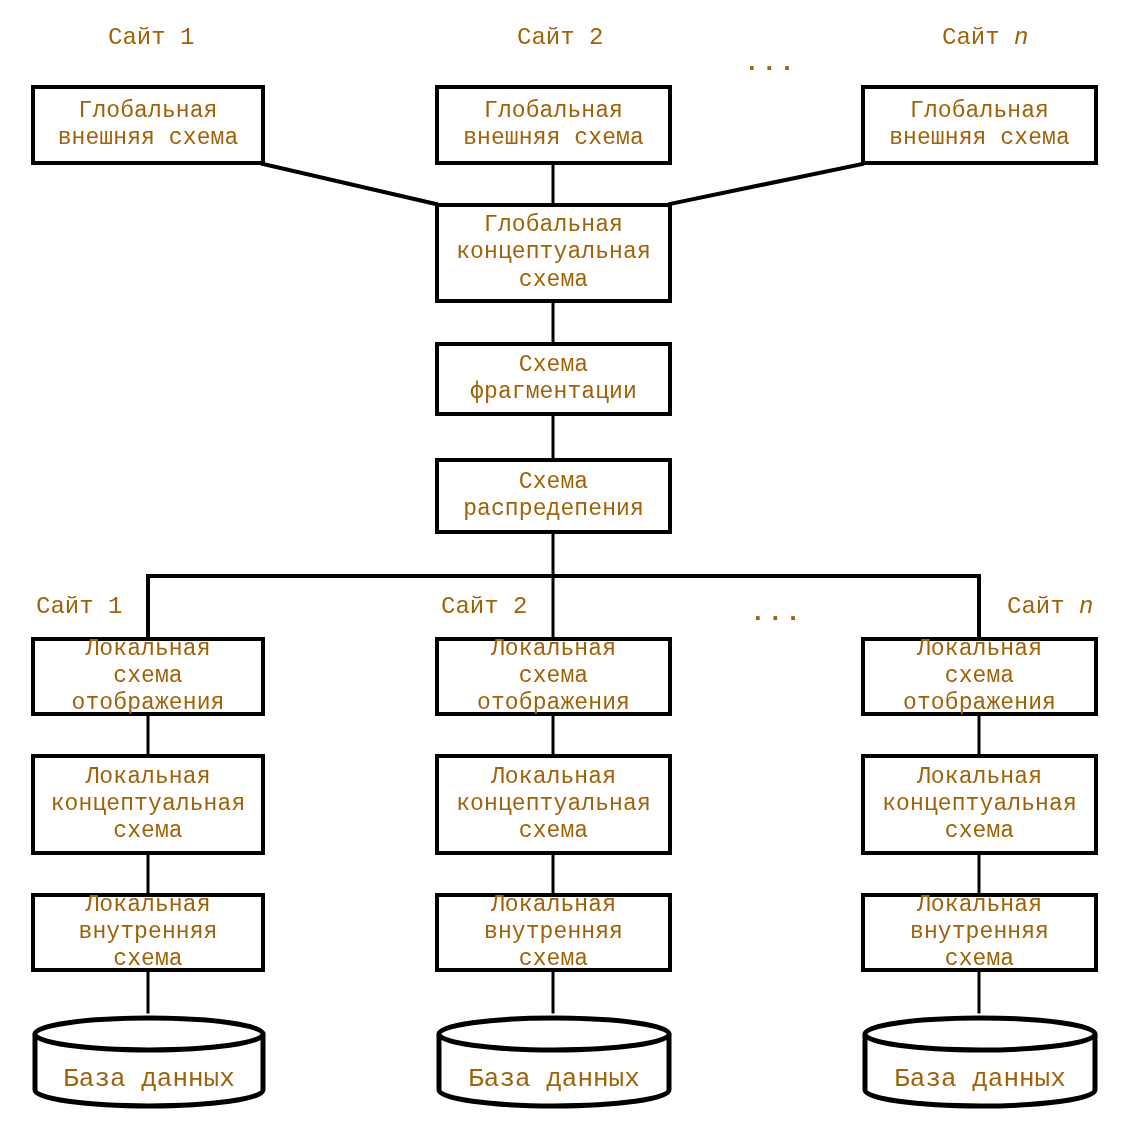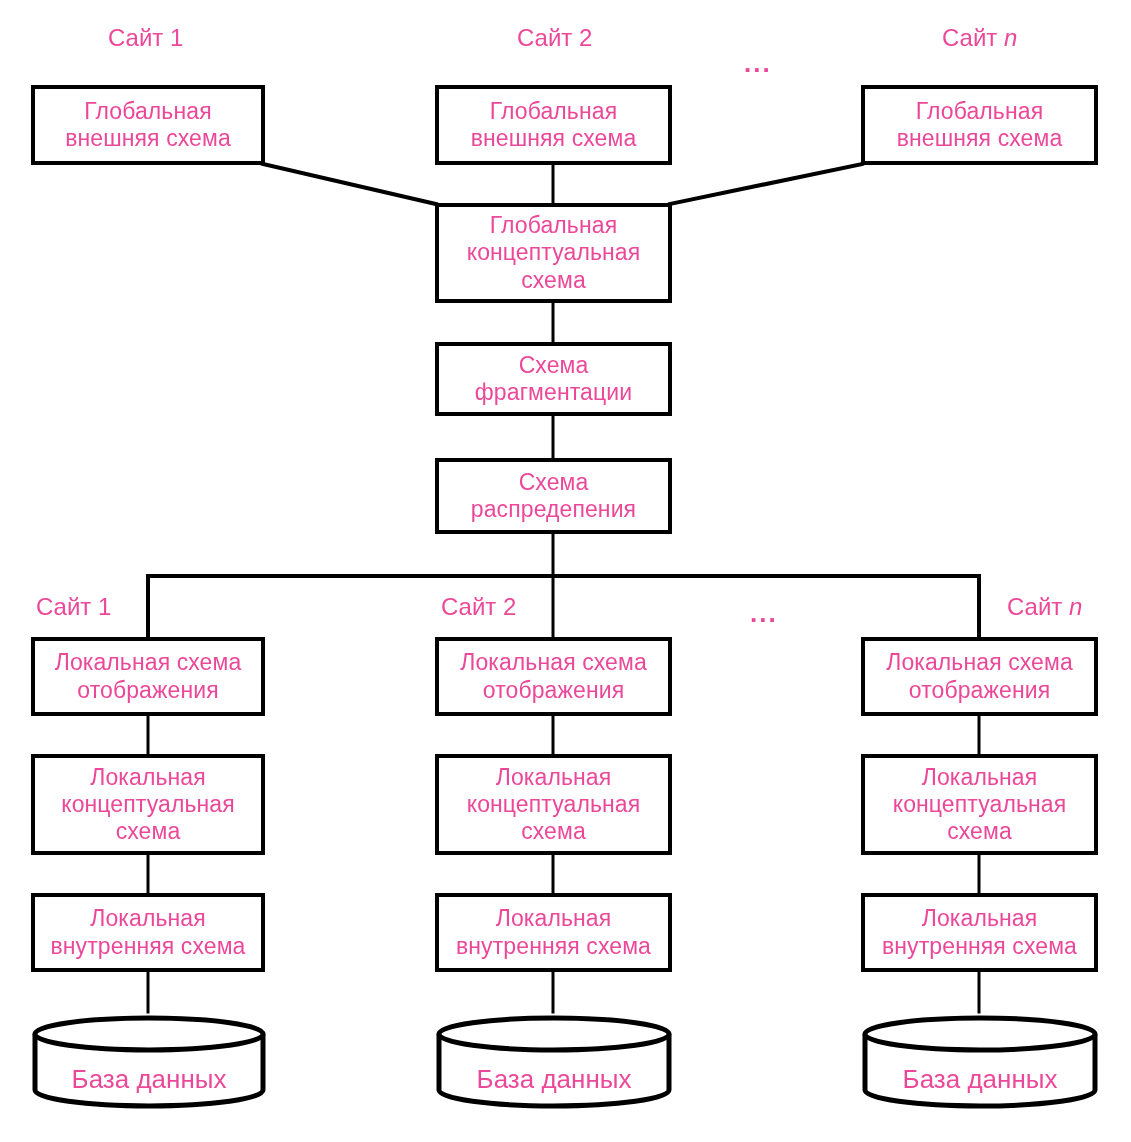--- a/index.html
+++ b/index.html
@@ -6,22 +6,22 @@
   html, body {
     margin: 0;
     padding: 0;
     background: #ffffff;
   }
   #diagram-root {
     position: relative;
     width: 1131px;
     height: 1142px;
     background: #ffffff;
-    font-family: Liberation Sans, sans-serif;
-    color: #ec4899;
+    font-family: Liberation Mono, monospace;
+    color: #a16207;
     overflow: hidden;
   }
   #edge-layer {
     position: absolute;
     left: 0;
     top: 0;
     width: 1131px;
     height: 1142px;
     pointer-events: none;
   }

